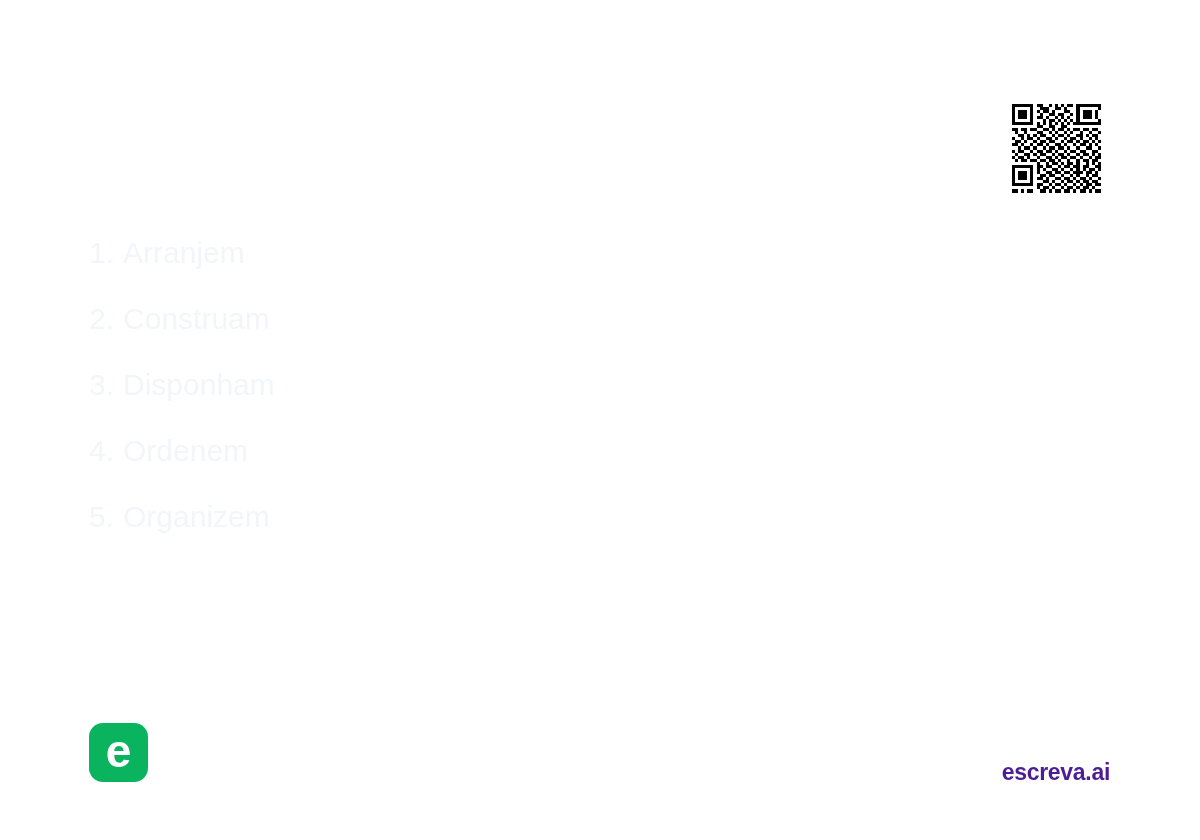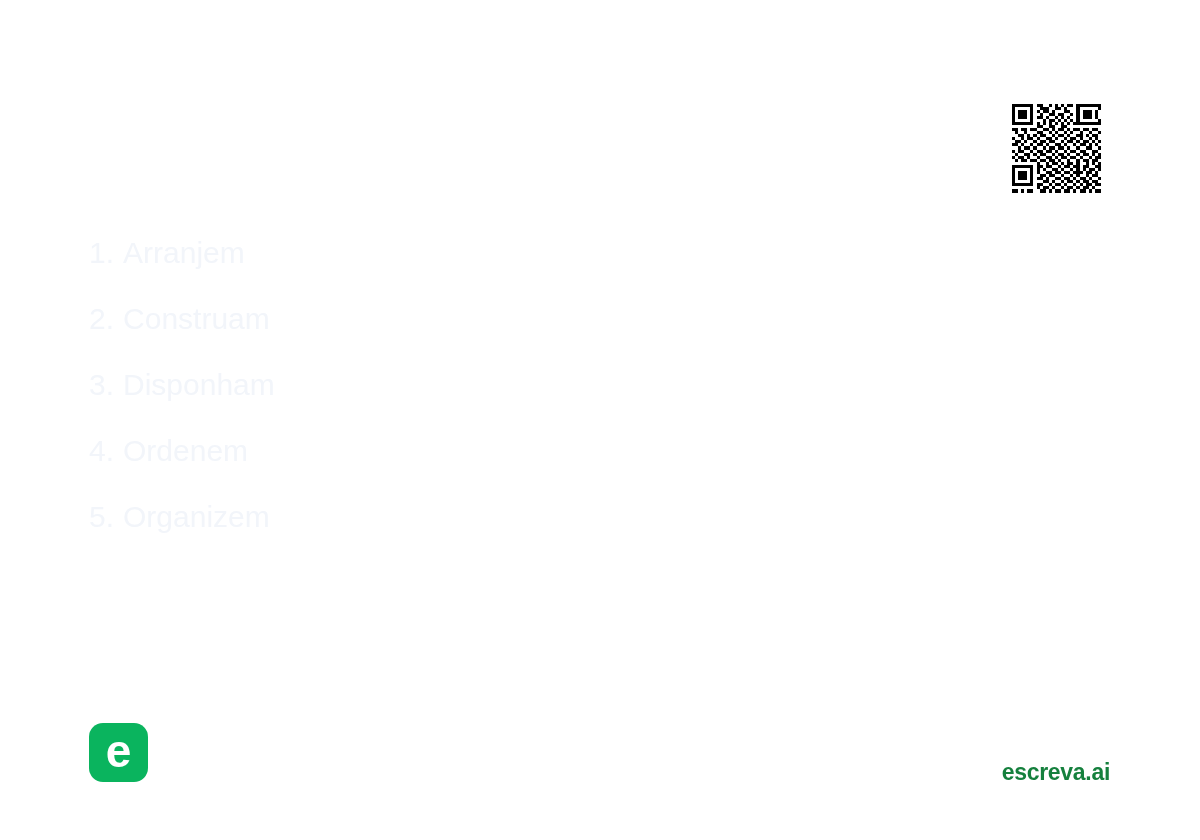--- a/index.html
+++ b/index.html
@@ -118,21 +118,21 @@
     font-weight: 700;
     letter-spacing: -1.2px;
     color: #ffffff;
     white-space: nowrap;
   }
   .brand-sub {
     font-size: 23px;
     line-height: 25px;
     font-weight: 700;
     letter-spacing: -0.3px;
-    color: #15803d;
+    color: #4c1d95;
     white-space: nowrap;
     margin-top: -2px;
   }
 </style>
 </head>
 <body>
 
 <div class="card">
 
   <h1 class="title">Estruturem</h1>

